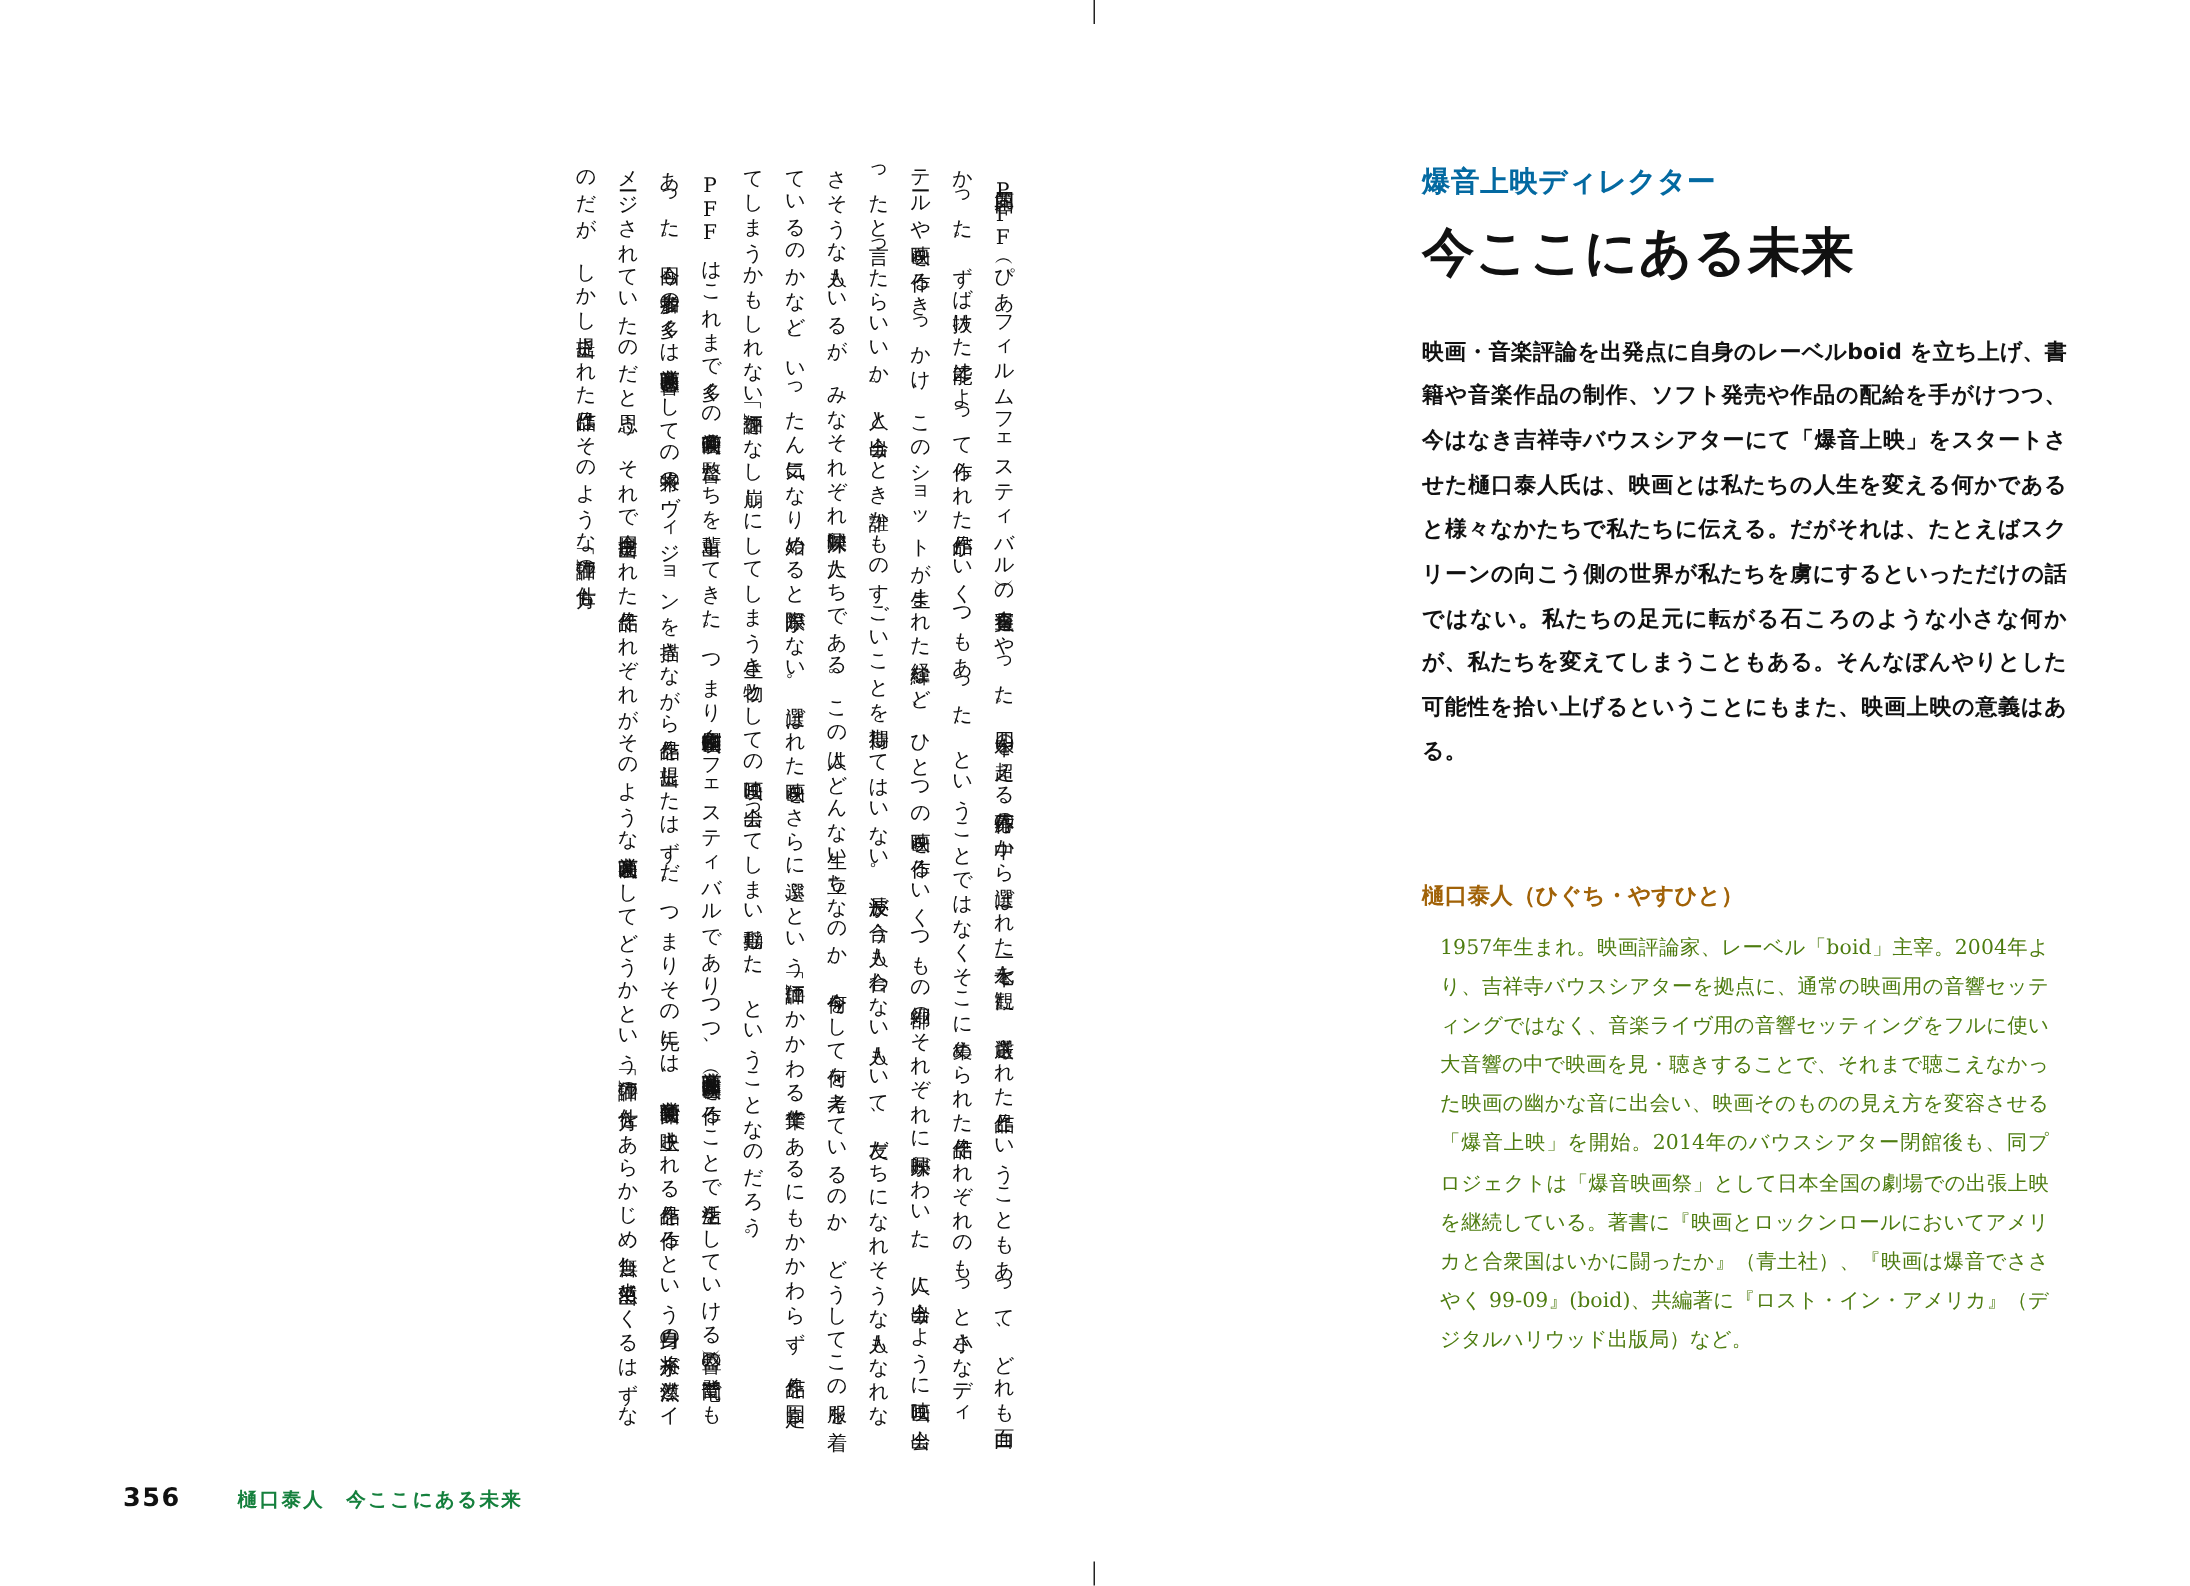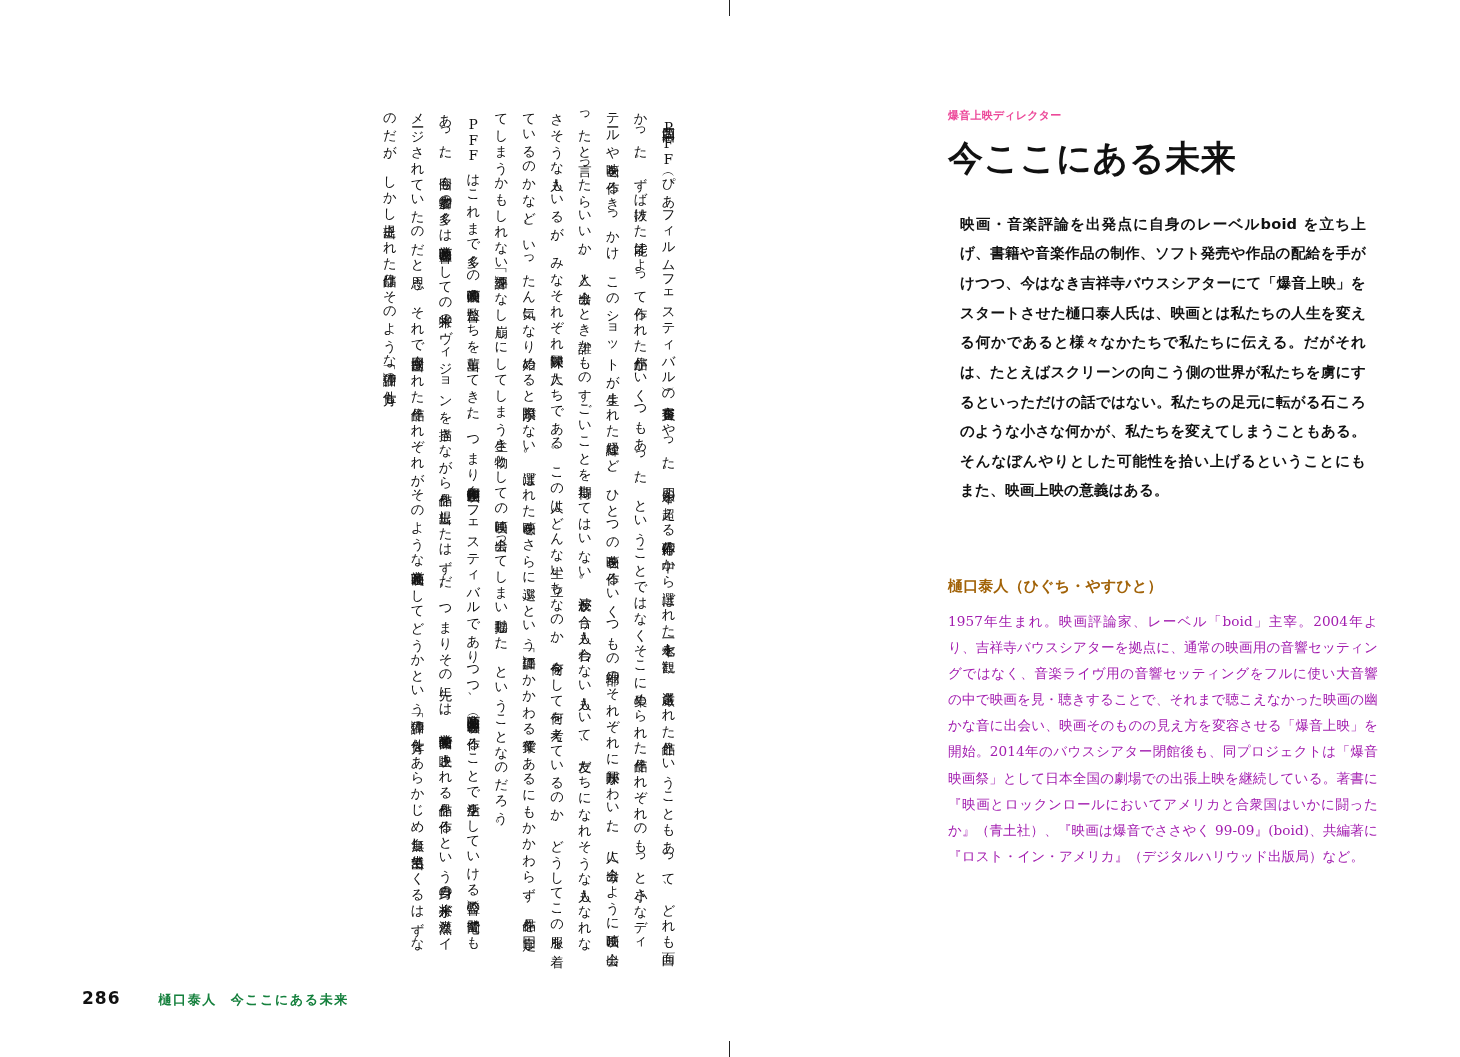--- a/index.html
+++ b/index.html
@@ -108,23 +108,23 @@
   .right-inner {
     position: absolute;
     left: 218px;
     top: 108px;
     width: 430px;
   }
 
   .kicker {
     font-family: "DejaVu Sans", "Liberation Sans", sans-serif;
     font-weight: bold;
-    font-size: 11px;
+    font-size: 19px;
     letter-spacing: 0.02em;
-    color: #ec4899;
+    color: #0369a1;
     margin: 0 0 14px 0;
   }
   .byline {
     font-family: "DejaVu Sans", "Liberation Sans", sans-serif;
     font-weight: bold;
     font-size: 26px;
     letter-spacing: 0.02em;
     color: #111;
     margin: 0 0 28px 0;
   }
@@ -142,61 +142,61 @@
     line-height: 1.25;
   }
   .lead {
     font-family: "DejaVu Sans", "Liberation Sans", sans-serif;
     font-weight: bold;
     font-size: 14.6px;
     line-height: 2.03;
     letter-spacing: 0.012em;
     text-align: justify;
     color: #111;
-    margin: 12px;
+    margin: 0;
   }
 
   .bio-block {
     margin-top: 72px;
   }
   .bio-name {
     font-family: "DejaVu Sans", "Liberation Sans", sans-serif;
     font-weight: bold;
     font-size: 15px;
     letter-spacing: 0.01em;
     color: #a16207;
     margin: 0 0 12px 0;
   }
   .bio-text {
     font-family: "DejaVu Serif", "Liberation Serif", serif;
     font-size: 13.6px;
     line-height: 1.92;
     letter-spacing: 0.005em;
     text-align: justify;
-    color: #a21caf;
-    margin: 0;
+    color: #4d7c0f;
+    margin: 12px;
   }
 </style>
 </head>
 <body>
 
 <div class="spread">
 
   <div class="crop-mark crop-top"></div>
   <div class="crop-mark crop-bottom"></div>
 
   <div class="left-page">
 
     <div class="vertical-body">
       <p>第四二回PFF（ぴあフィルムフェスティバル）の審査員をやった。四〇〇本を超える応募作の中から選ばれた一七本を観た。厳選された作品ということもあって、どれも面白かった。ずば抜けた才能によって作られた作品がいくつもあった、ということではなくそこに集められた作品それぞれのもっと小さなディテールや映画を作るきっかけ、このショットが生まれた経緯など、ひとつの映画を作るいくつもの細部のそれぞれに興味がわいた。人に出会うように映画に出会ったと言ったらいいか。人と出会うとき誰かものすごいことを期待してはいない。波長が合う人も合わない人もいて、友だちになれそうな人もなれなさそうな人もいるが、みなそれぞれ興味深い人たちである。この人はどんな生い立ちなのか、今何をして何を考えているのか、どうしてこの服を着ているのかなど、いったん気になり始めると際限がない。選ばれた映画をさらに選ぶという「評価」にかかわる作業であるにもかかわらず、作品を固定してしまうかもしれない「評価」をなし崩しにしてしまう生き物としての映画に出会ってしまい動揺した、ということなのだろう。</p>
       <p>PFFはこれまで多くの商業映画の監督たちを輩出してきた。つまり自主制作映画のフェスティバルでありつつ、商業映画監督（映画を作ることで生活をしていける監督）の登竜門でもあった。今回も参加者の多くは商業映画監督としての将来のヴィジョンを描きながら作品を提出したはずだ。つまりその先には、商業映画館で上映される作品を作るという自身の将来が漠然とイメージされていたのだと思う。それで今回提出された作品それぞれがそのような商業映画としてどうかという「評価」の仕方をあらかじめ台無し当然出てくるはずなのだが、しかし提出された作品はそのような「評価」の仕方も</p>
     </div>
 
     <div class="left-footer">
-      <span class="page-number">286</span>
+      <span class="page-number">356</span>
       <span class="running-head">
         <span>樋口泰人</span><span class="gap"></span><span>今ここにある未来</span>
       </span>
     </div>
 
   </div>
 
   <div class="right-page">
     <div class="right-inner">
 

